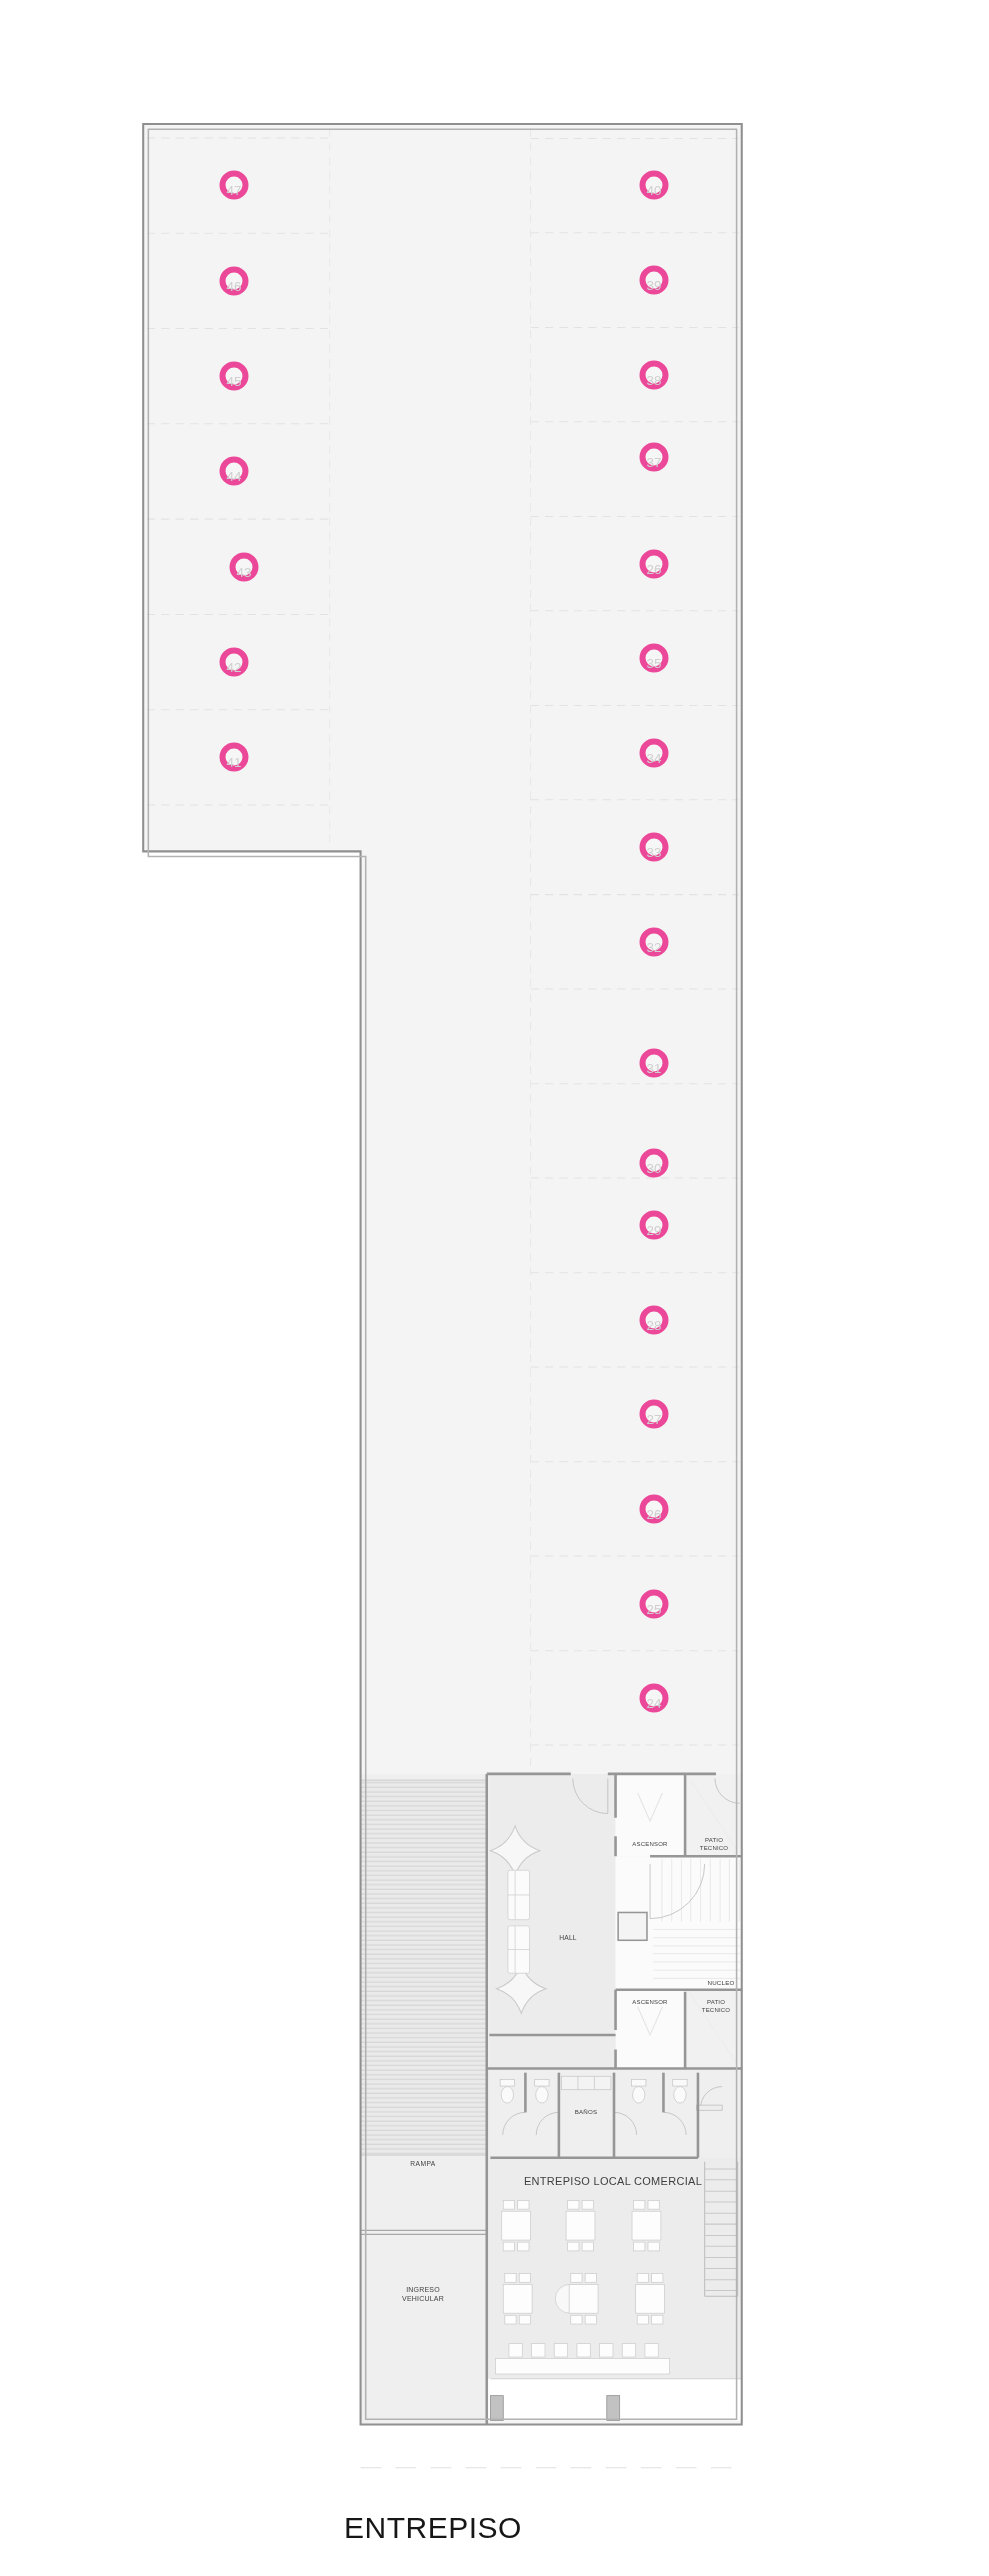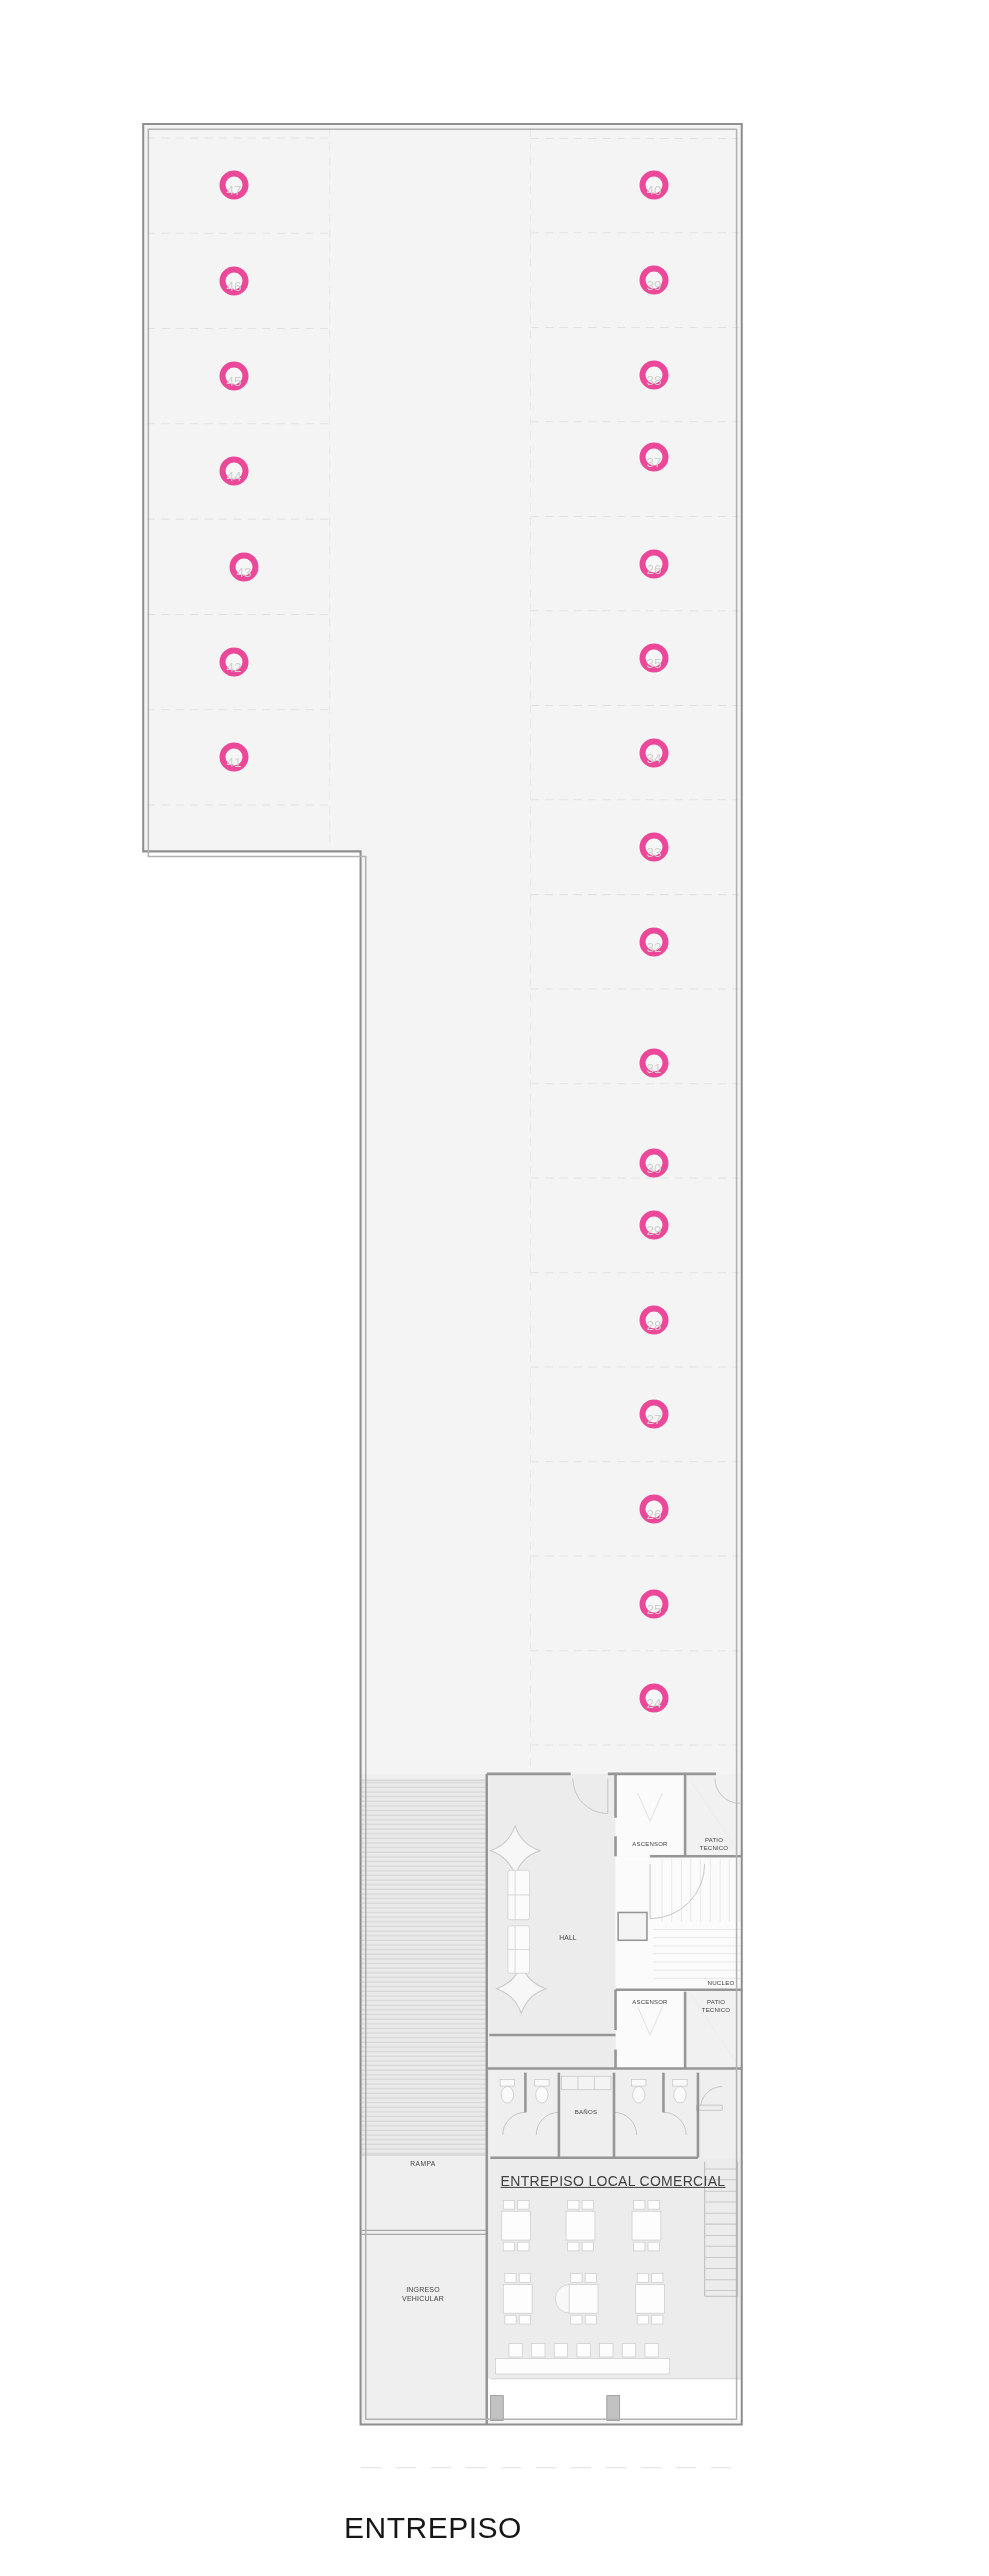--- a/index.html
+++ b/index.html
@@ -19,21 +19,21 @@
     white-space:nowrap;
   }
   .rlabel.wrap{white-space:normal;}
   .lab-hall{left:568px;top:1938px;font-size:6.7px;}
   .lab-asc-u{left:650px;top:1845px;font-size:6px;}
   .lab-patio-u{left:714px;top:1845px;font-size:6px;width:34px;}
   .lab-nucleo{left:721px;top:1983px;font-size:6.2px;}
   .lab-asc-l{left:650px;top:2003px;font-size:6px;}
   .lab-patio-l{left:716px;top:2007px;font-size:6px;width:34px;}
   .lab-banos{left:586px;top:2112px;font-size:6.2px;}
-  .lab-local{left:613px;top:2181px;font-size:14px;letter-spacing:0.3px;text-decoration:underline;}
+  .lab-local{left:613px;top:2181px;font-size:11px;letter-spacing:0.3px;}
   .lab-rampa{left:423px;top:2164px;font-size:6.7px;letter-spacing:0.4px;}
   .lab-ingreso{left:423px;top:2294px;font-size:7px;width:67px;}
   .lab-title{
     position:absolute;left:433px;top:2528px;transform:translate(-50%,-50%);
     font-size:30px;color:#161616;letter-spacing:0.5px;white-space:nowrap;
   }
 </style>
 </head>
 <body>
 

